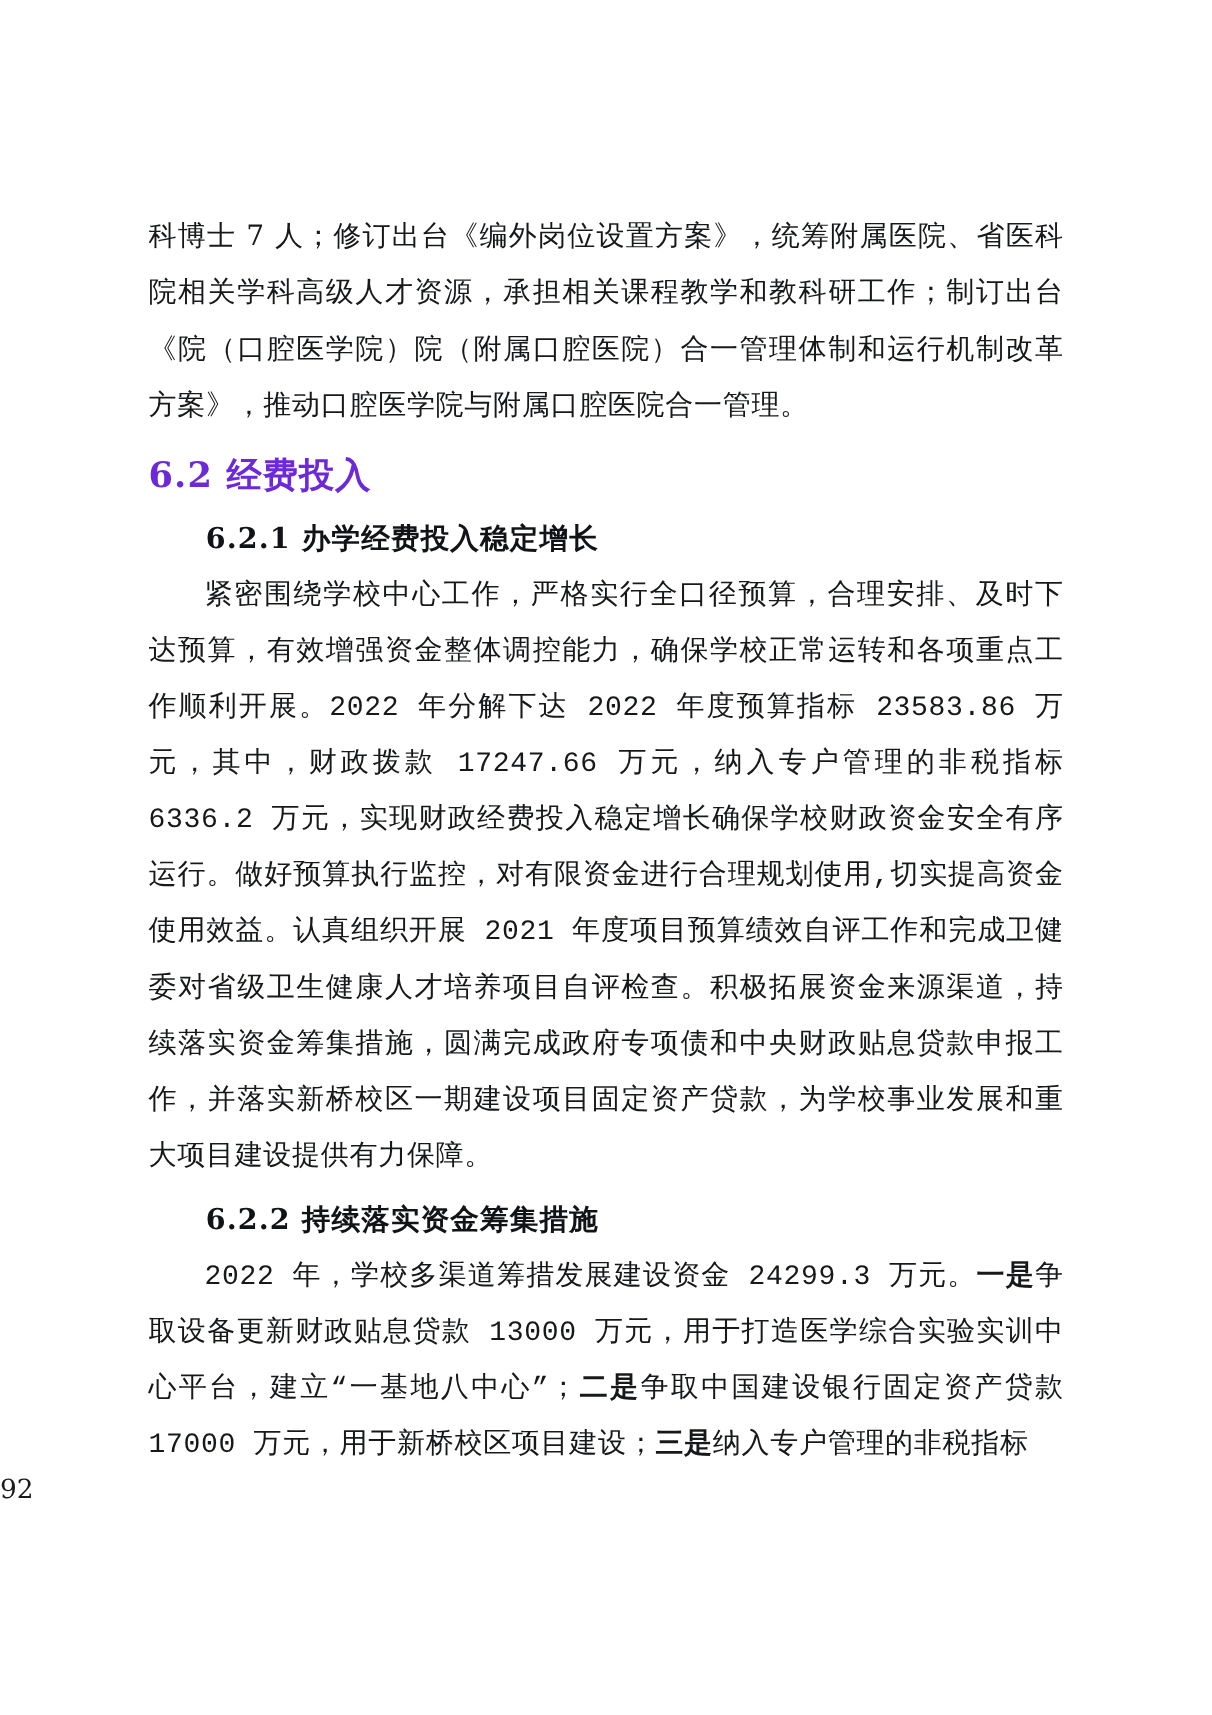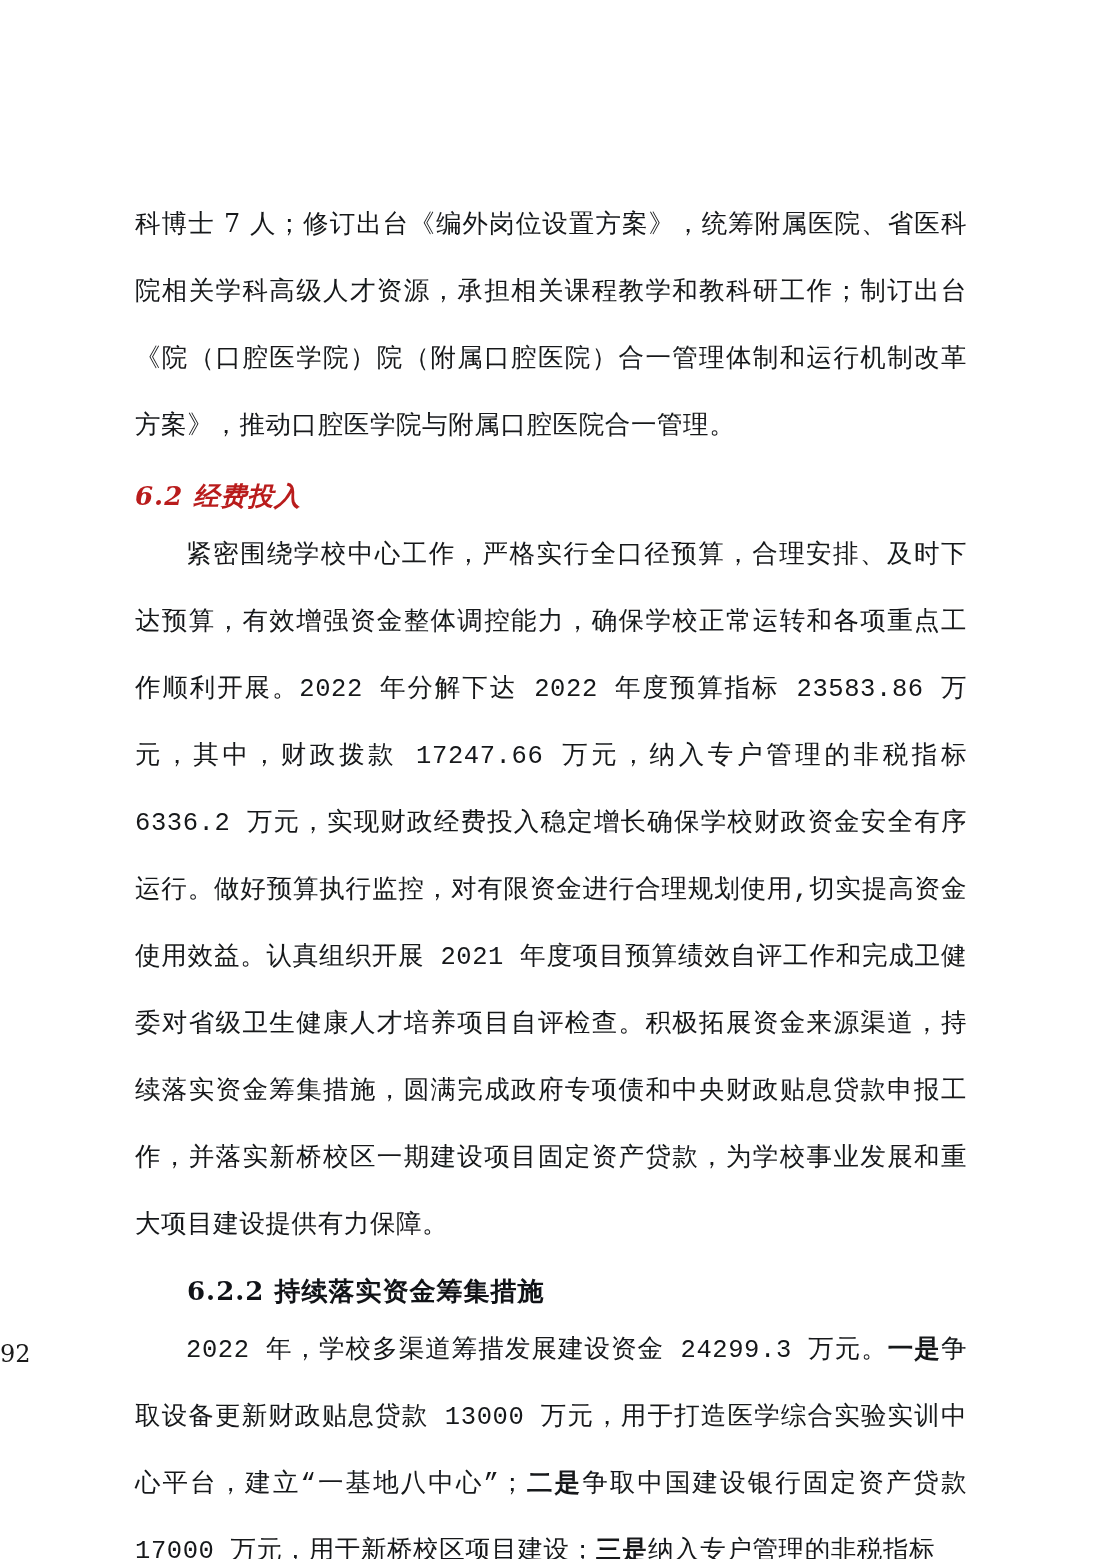--- a/index.html
+++ b/index.html
@@ -18,39 +18,38 @@
     position: absolute;
     left: 0;
     top: 0;
     width: 1102px;
     height: 1559px;
     box-sizing: border-box;
     padding: 190px 135px 0 135px;
   }
   .para {
     font-size: 25.5px;
-    line-height: 67px;
+    line-height: 51px;
     text-align: justify;
     text-justify: inter-ideograph;
     letter-spacing: 0.6px;
     margin: 0;
     color: #16181a;
   }
   .para.indent {
     text-indent: 2em;
     font-family: Liberation Mono, monospace;
   }
   .heading2 {
-    font-size: 26px;
+    font-size: 32px;
     line-height: 52px;
     font-weight: bold;
     margin: 12px 0 0 0;
     letter-spacing: 1px;
-    color: #b91c1c;
-    font-style: italic;
+    color: #6d28d9;
   }
   .heading3 {
     font-size: 26px;
     line-height: 52px;
     font-weight: bold;
     margin: 6px 0 0 0;
     padding-left: 52px;
     letter-spacing: 1px;
     color: #111317;
   }
@@ -70,20 +69,21 @@
 </style>
 </head>
 <body>
 
 <div class="page">
 
   <p class="para">科博士 7 人；修订出台《编外岗位设置方案》，统筹附属医院、省医科院相关学科高级人才资源，承担相关课程教学和教科研工作；制订出台《院（口腔医学院）院（附属口腔医院）合一管理体制和运行机制改革方案》，推动口腔医学院与附属口腔医院合一管理。</p>
 
   <h2 class="heading2">6.2 经费投入</h2>
 
+  <h3 class="heading3">6.2.1 办学经费投入稳定增长</h3>
 
   <p class="para indent">紧密围绕学校中心工作，严格实行全口径预算，合理安排、及时下达预算，有效增强资金整体调控能力，确保学校正常运转和各项重点工作顺利开展。2022 年分解下达 2022 年度预算指标 23583.86 万元，其中，财政拨款 17247.66 万元，纳入专户管理的非税指标 6336.2 万元，实现财政经费投入稳定增长确保学校财政资金安全有序运行。做好预算执行监控，对有限资金进行合理规划使用,切实提高资金使用效益。认真组织开展 2021 年度项目预算绩效自评工作和完成卫健委对省级卫生健康人才培养项目自评检查。积极拓展资金来源渠道，持续落实资金筹集措施，圆满完成政府专项债和中央财政贴息贷款申报工作，并落实新桥校区一期建设项目固定资产贷款，为学校事业发展和重大项目建设提供有力保障。</p>
 
   <h3 class="heading3">6.2.2 持续落实资金筹集措施</h3>
 
   <p class="para indent"><span>2022 年，学校多渠道筹措发展建设资金 24299.3 万元。</span><span class="bold-inline">一是</span><span>争取设备更新财政贴息贷款 13000 万元，用于打造医学综合实验实训中心平台，建立“一基地八中心”；</span><span class="bold-inline">二是</span><span>争取中国建设银行固定资产贷款 17000 万元，用于新桥校区项目建设；</span><span class="bold-inline">三是</span><span>纳入专户管理的非税指标</span></p>
 
   <div class="page-number">92</div>
 </div>
 

